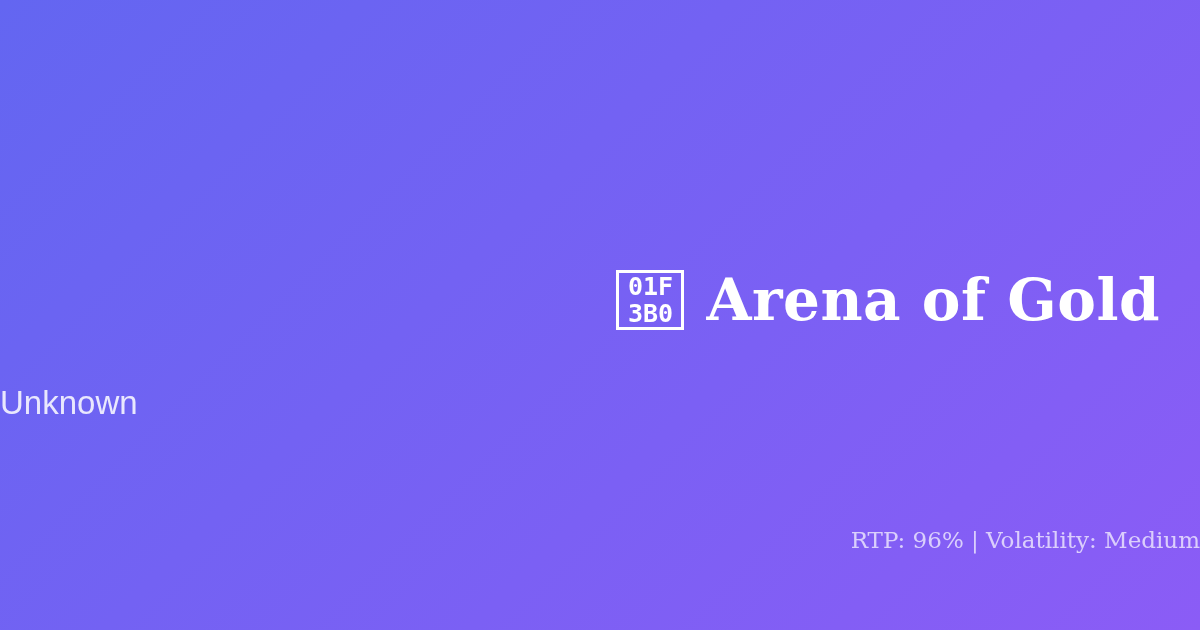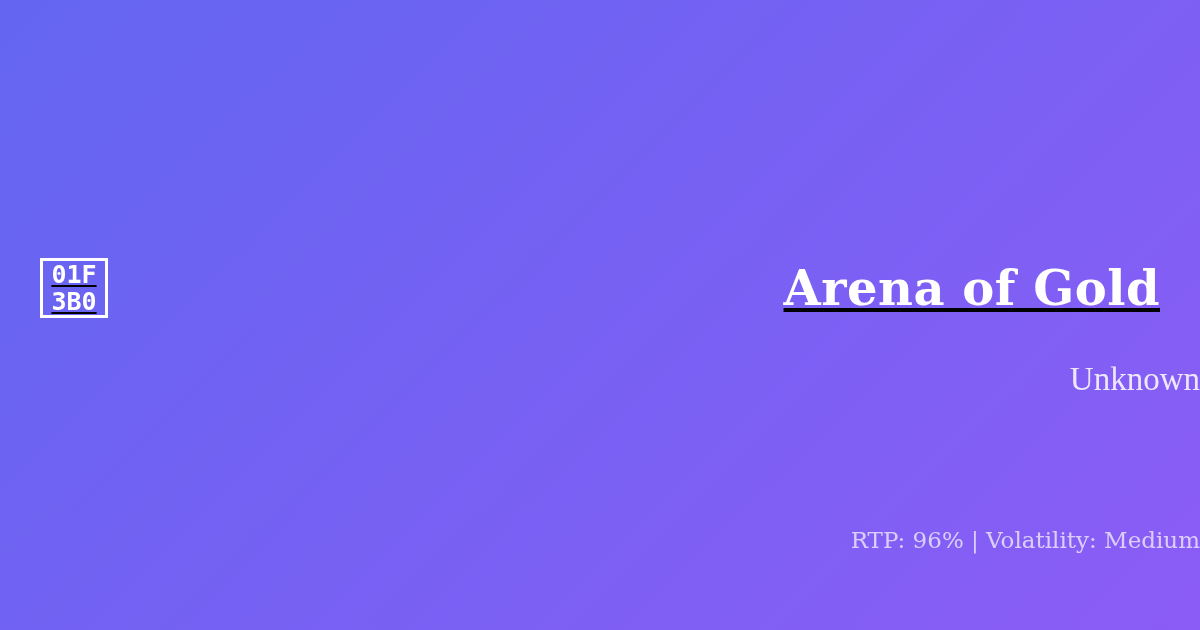--- a/index.html
+++ b/index.html
@@ -28,25 +28,24 @@
   }
 
   
   .title-row {
     position: absolute;
     top: 232px;
     left: 0;
     right: 0;
     display: flex;
     align-items: center;
-    justify-content: space-between;
+    justify-content: flex-end;
     gap: 22px;
     padding: 0 40px;
     box-sizing: border-box;
-    text-decoration: underline;
   }
 
   
   .tofu {
     display: inline-flex;
     flex-direction: column;
     align-items: center;
     justify-content: center;
     box-sizing: border-box;
     width: 68px;
@@ -61,36 +60,36 @@
     font-family: "DejaVu Sans Mono", "Liberation Mono", monospace;
     font-size: 25px;
     font-weight: 700;
     letter-spacing: 0px;
     color: #ffffff;
     line-height: 1.08;
   }
 
   .game-title {
     font-family: "DejaVu Serif", "Liberation Serif", serif;
-    font-size: 48px;
+    font-size: 58px;
     font-weight: 700;
     color: #ffffff;
     line-height: 1;
     white-space: nowrap;
     letter-spacing: 0.5px;
   }
 
   
   .subtitle {
     position: absolute;
-    top: 360px;
+    top: 383px;
     left: 0;
     right: 0;
-    text-align: right;
-    font-family: Liberation Serif, serif;
+    text-align: left;
+    font-family: Liberation Sans, sans-serif;
     font-size: 33px;
     font-weight: 400;
     color: rgba(255, 255, 255, 0.85);
     line-height: 1.2;
   }
 
   
   .footer-meta {
     position: absolute;
     top: 527px;

